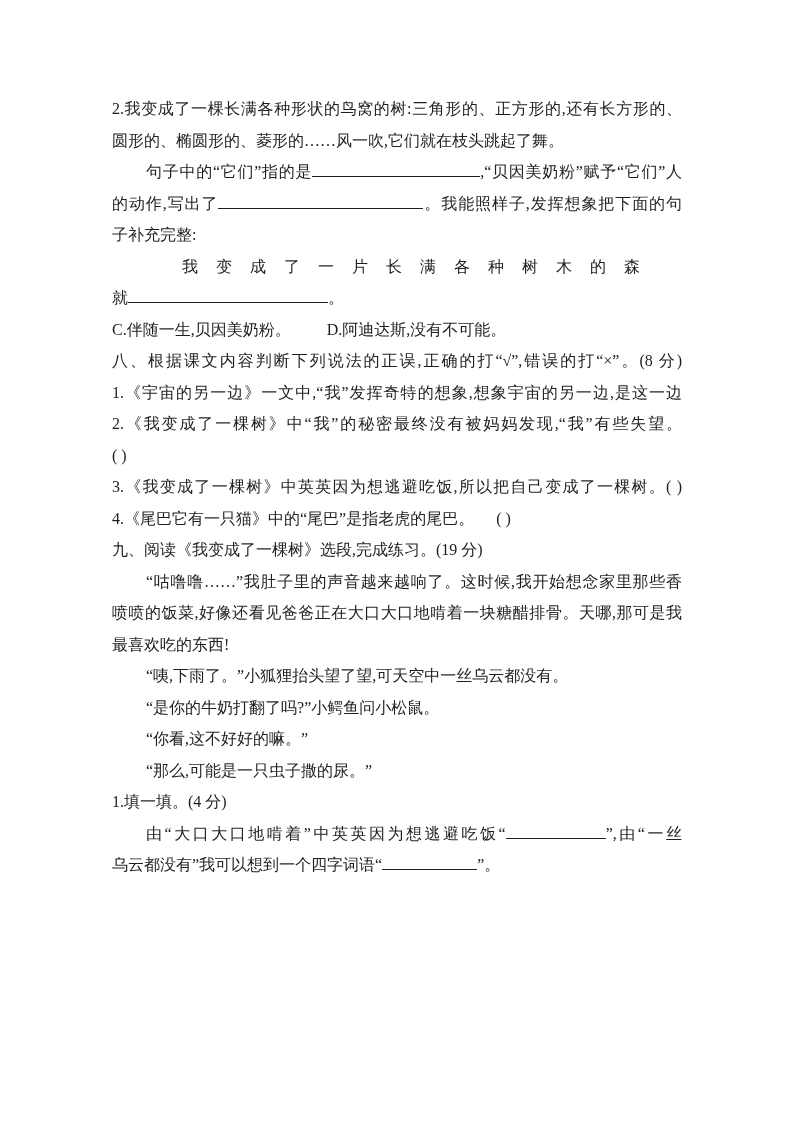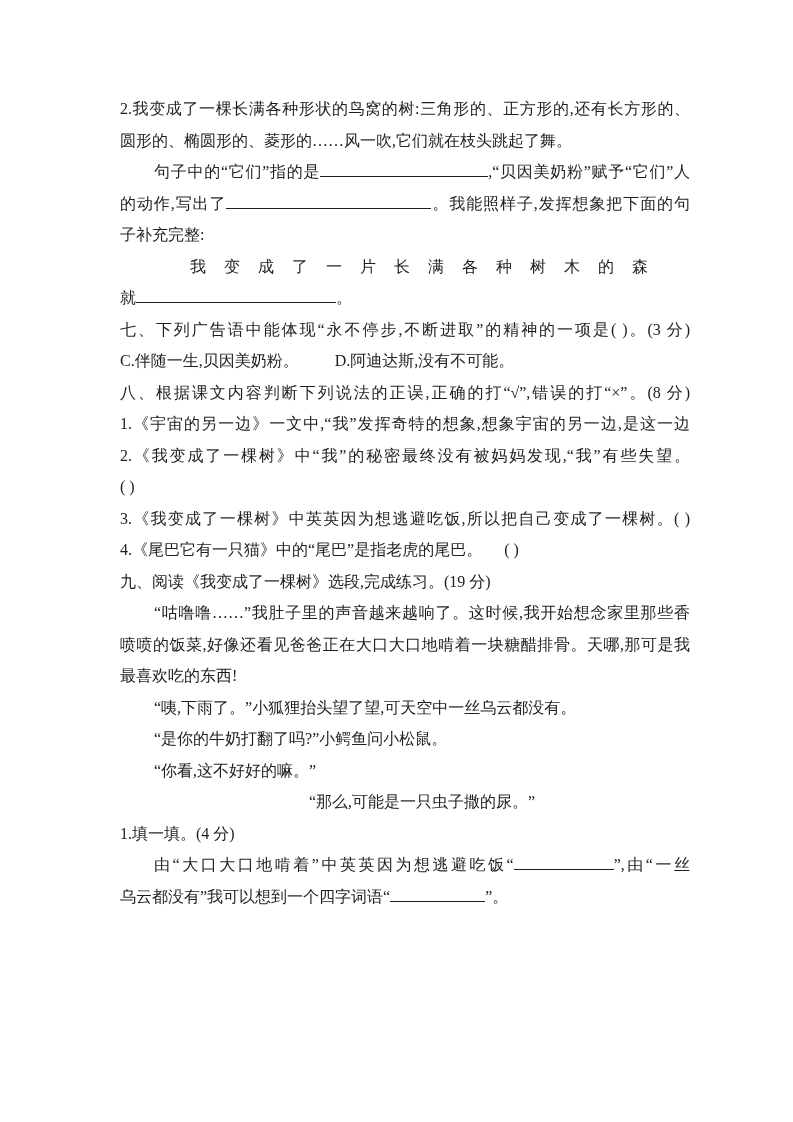--- a/index.html
+++ b/index.html
@@ -11,21 +11,21 @@
     position: relative;
     width: 793px;
     height: 1122px;
     background: #ffffff;
     overflow: hidden;
     font-family: "Liberation Serif", "DejaVu Serif", serif;
     color: #1e1e1e;
   }
   .content {
     position: absolute;
-    left: 120px;
+    left: 112px;
     top: 93px;
     width: 570px;
   }
   .line {
     height: 31.5px;
     line-height: 31.5px;
     font-size: 16px;
     white-space: nowrap;
     text-align: left;
     color: #1e1e1e;
@@ -53,33 +53,32 @@
 
 <div class="page">
   <div class="content">
       <div class="line just"><span class="txt">2.我变成了一棵长满各种形状的鸟窝的树:三角形的、正方形的,还有长方形的、</span></div>
       <div class="line"><span class="txt">圆形的、椭圆形的、菱形的……风一吹,它们就在枝头跳起了舞。</span></div>
       <div class="line just" style="text-indent: 34px;"><span class="txt">句子中的“它们”指的是</span><span class="blank" style="width: 168px;"></span><span class="txt">,“贝因美奶粉”赋予“它们”人</span></div>
       <div class="line just"><span class="txt">的动作,写出了</span><span class="blank" style="width: 205px;"></span><span class="txt">。我能照样子,发挥想象把下面的句</span></div>
       <div class="line"><span class="txt">子补充完整:</span></div>
       <div class="line" style="text-indent: 70px;"><span class="txt" style="letter-spacing: 18px;">我变成了一片长满各种树木的森</span></div>
       <div class="line"><span class="txt">就</span><span class="blank" style="width: 200px;"></span><span class="txt">。</span></div>
-      <div class="line just"><span class="txt">七、下列广告语中能体现“永不停步,不断进取”的精神的一项是(  )。(3 分)</span></div>
       <div class="line"><span class="txt">C.伴随一生,贝因美奶粉。</span><span class="gap" style="width: 36px;"></span><span class="txt">D.阿迪达斯,没有不可能。</span></div>
       <div class="line just"><span class="txt">八、根据课文内容判断下列说法的正误,正确的打“√”,错误的打“×”。(8 分)</span></div>
       <div class="line just"><span class="txt">1.《宇宙的另一边》一文中,“我”发挥奇特的想象,想象宇宙的另一边,是这一边</span></div>
       <div class="line just"><span class="txt">2.《我变成了一棵树》中“我”的秘密最终没有被妈妈发现,“我”有些失望。</span></div>
       <div class="line"><span class="txt">(  )</span></div>
       <div class="line just"><span class="txt">3.《我变成了一棵树》中英英因为想逃避吃饭,所以把自己变成了一棵树。(  )</span></div>
       <div class="line"><span class="txt">4.《尾巴它有一只猫》中的“尾巴”是指老虎的尾巴。</span><span class="gap" style="width: 22px;"></span><span class="txt">(  )</span></div>
       <div class="line"><span class="txt">九、阅读《我变成了一棵树》选段,完成练习。(19 分)</span></div>
       <div class="line just" style="text-indent: 34px;"><span class="txt">“咕噜噜……”我肚子里的声音越来越响了。这时候,我开始想念家里那些香</span></div>
       <div class="line just"><span class="txt">喷喷的饭菜,好像还看见爸爸正在大口大口地啃着一块糖醋排骨。天哪,那可是我</span></div>
       <div class="line"><span class="txt">最喜欢吃的东西!</span></div>
       <div class="line" style="text-indent: 34px;"><span class="txt">“咦,下雨了。”小狐狸抬头望了望,可天空中一丝乌云都没有。</span></div>
       <div class="line" style="text-indent: 34px;"><span class="txt">“是你的牛奶打翻了吗?”小鳄鱼问小松鼠。</span></div>
       <div class="line" style="text-indent: 34px;"><span class="txt">“你看,这不好好的嘛。”</span></div>
-      <div class="line" style="text-indent: 34px; text-align: center;"><span class="txt">“那么,可能是一只虫子撒的尿。”</span></div>
+      <div class="line" style="text-indent: 34px;"><span class="txt">“那么,可能是一只虫子撒的尿。”</span></div>
       <div class="line"><span class="txt">1.填一填。(4 分)</span></div>
       <div class="line just" style="text-indent: 34px;"><span class="txt">由“大口大口地啃着”中英英因为想逃避吃饭“</span><span class="blank" style="width: 100px;"></span><span class="txt">”,由“一丝</span></div>
       <div class="line"><span class="txt">乌云都没有”我可以想到一个四字词语“</span><span class="blank" style="width: 95px;"></span><span class="txt">”。</span></div>
     </div>
 </div>
 
 </body></html>

